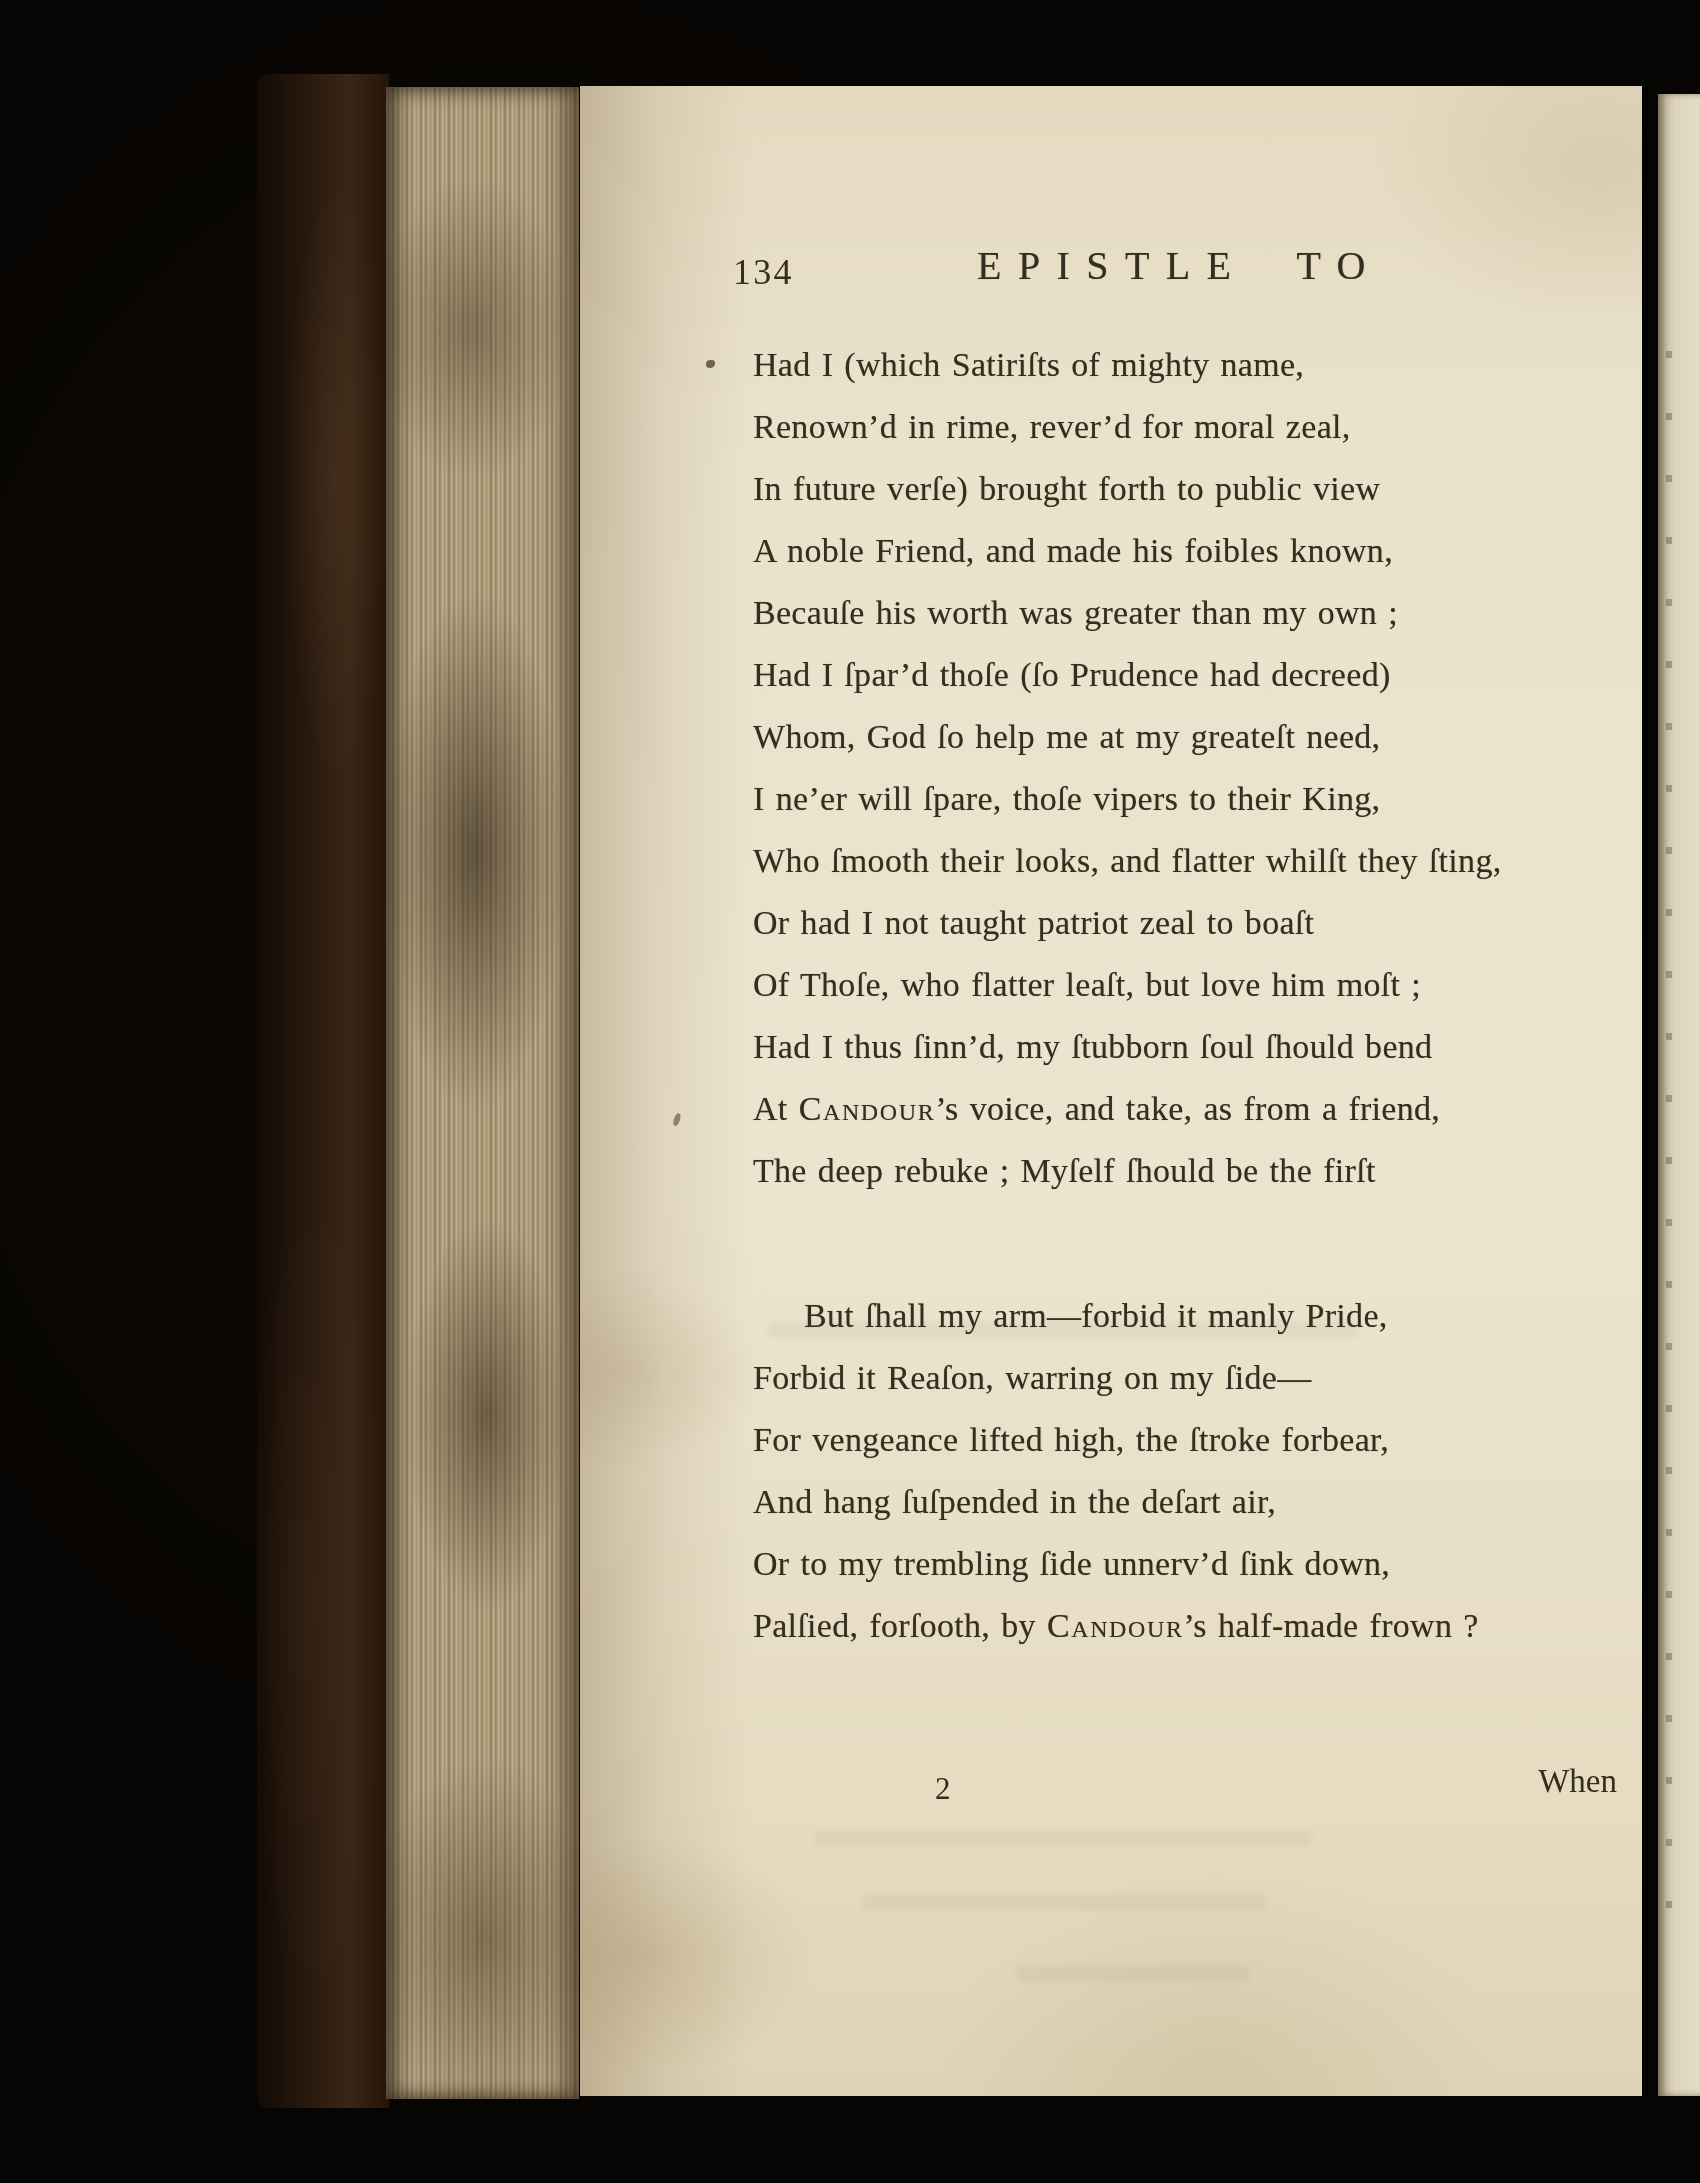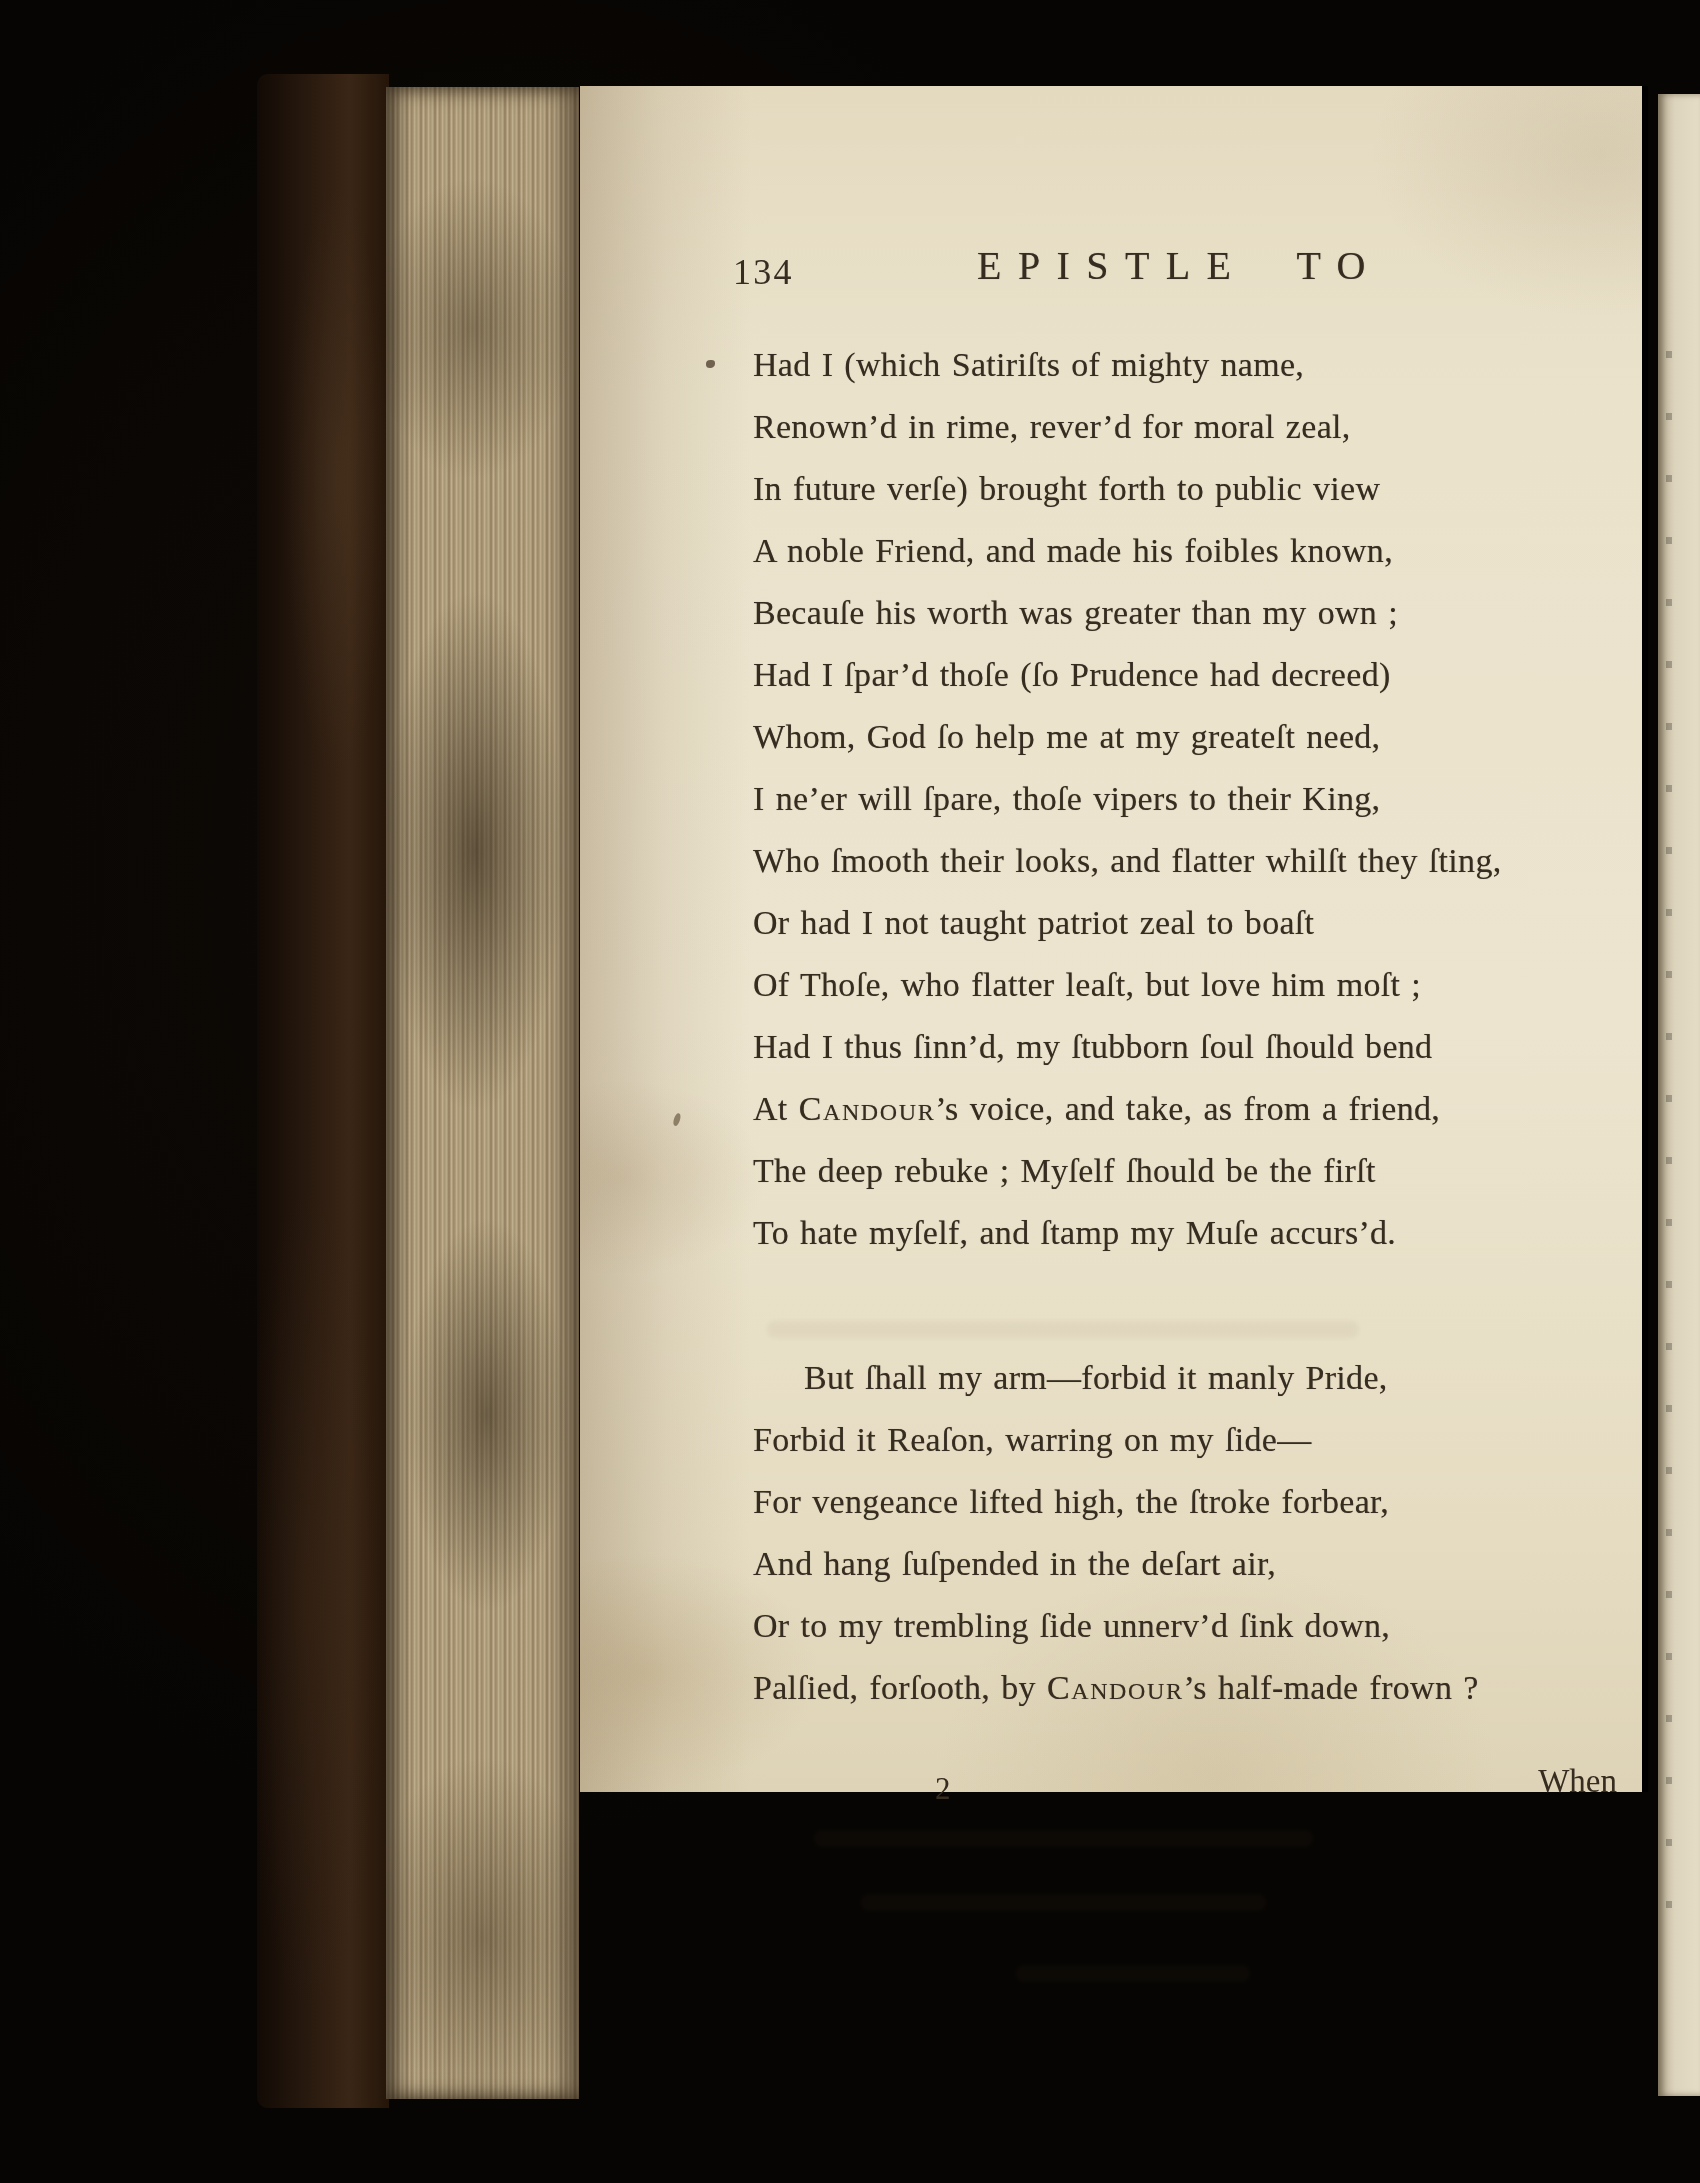--- a/index.html
+++ b/index.html
@@ -42,21 +42,21 @@
       radial-gradient(ellipse 80% 12% at 50% 92%, rgba(72,56,34,.45), transparent 75%),
       repeating-linear-gradient(90deg,
         #c7b695 0px, #a69472 2.3px, #bcab89 4.7px, #8d7a5c 7px,
         #c2b08e 9.4px, #9a8765 11.7px, #b3a17f 14px);
     box-shadow: inset -14px 0 22px rgba(40,28,16,.55), inset 11px 0 17px rgba(25,16,8,.6);
   }
   
   .page {
     position: absolute;
     left: 580px; top: 86px;
-    width: 1062px; height: 1706px;
+    width: 1062px; height: 2010px;
     background:
       radial-gradient(ellipse 249px 171px at 6% 93%, rgba(150,120,75,.22), transparent 70%),
       radial-gradient(ellipse 203px 140px at 4% 64%, rgba(140,112,70,.16), transparent 70%),
       radial-gradient(ellipse 327px 234px at 96% 4%, rgba(130,105,65,.14), transparent 70%),
       radial-gradient(ellipse 390px 296px at 60% 99%, rgba(160,135,90,.16), transparent 72%),
       linear-gradient(90deg, rgba(118,92,58,.30), rgba(118,92,58,.10) 86px, rgba(118,92,58,0) 171px),
       linear-gradient(180deg, #e4dac0, #eae2cb 18%, #ece4ce 55%, #e5dcc2 85%, #ded3b6);
     box-shadow: 6.2px 0 0 rgba(0,0,0,1);
     color: #362c20;
   }
@@ -168,21 +168,20 @@
           <div class="line"><span>Becauſe his worth was greater than my own ;</span></div>
           <div class="line"><span>Had I ſpar’d thoſe (ſo </span><span class="italic">Prudence</span><span> had decreed)</span></div>
           <div class="line"><span>Whom, God ſo help me at my greateſt need,</span></div>
           <div class="line"><span>I ne’er will ſpare, thoſe vipers to their King,</span></div>
           <div class="line"><span>Who ſmooth their looks, and flatter whilſt they ſting,</span></div>
           <div class="line"><span>Or had I not taught patriot zeal to boaſt</span></div>
           <div class="line"><span>Of Thoſe, who flatter leaſt, but love him moſt ;</span></div>
           <div class="line"><span>Had I thus ſinn’d, my ſtubborn ſoul ſhould bend</span></div>
           <div class="line"><span>At </span><span class="smallcaps">Candour</span><span>’s voice, and take, as from a friend,</span></div>
           <div class="line"><span>The deep rebuke ; Myſelf ſhould be the firſt</span></div>
-          <div class="line"><span>To hate myſelf, and ſtamp my Muſe accurs’d.</span></div>
         </div>
         <div class="stanza">
           <div class="line indent"><span>But ſhall my arm—forbid it manly Pride,</span></div>
           <div class="line"><span>Forbid it Reaſon, warring on my ſide—</span></div>
           <div class="line"><span>For vengeance lifted high, the ſtroke forbear,</span></div>
           <div class="line"><span>And hang ſuſpended in the deſart air,</span></div>
           <div class="line"><span>Or to my trembling ſide unnerv’d ſink down,</span></div>
           <div class="line"><span>Palſied, forſooth, by </span><span class="smallcaps">Candour</span><span>’s half-made frown ?</span></div>
         </div>
       </div>

